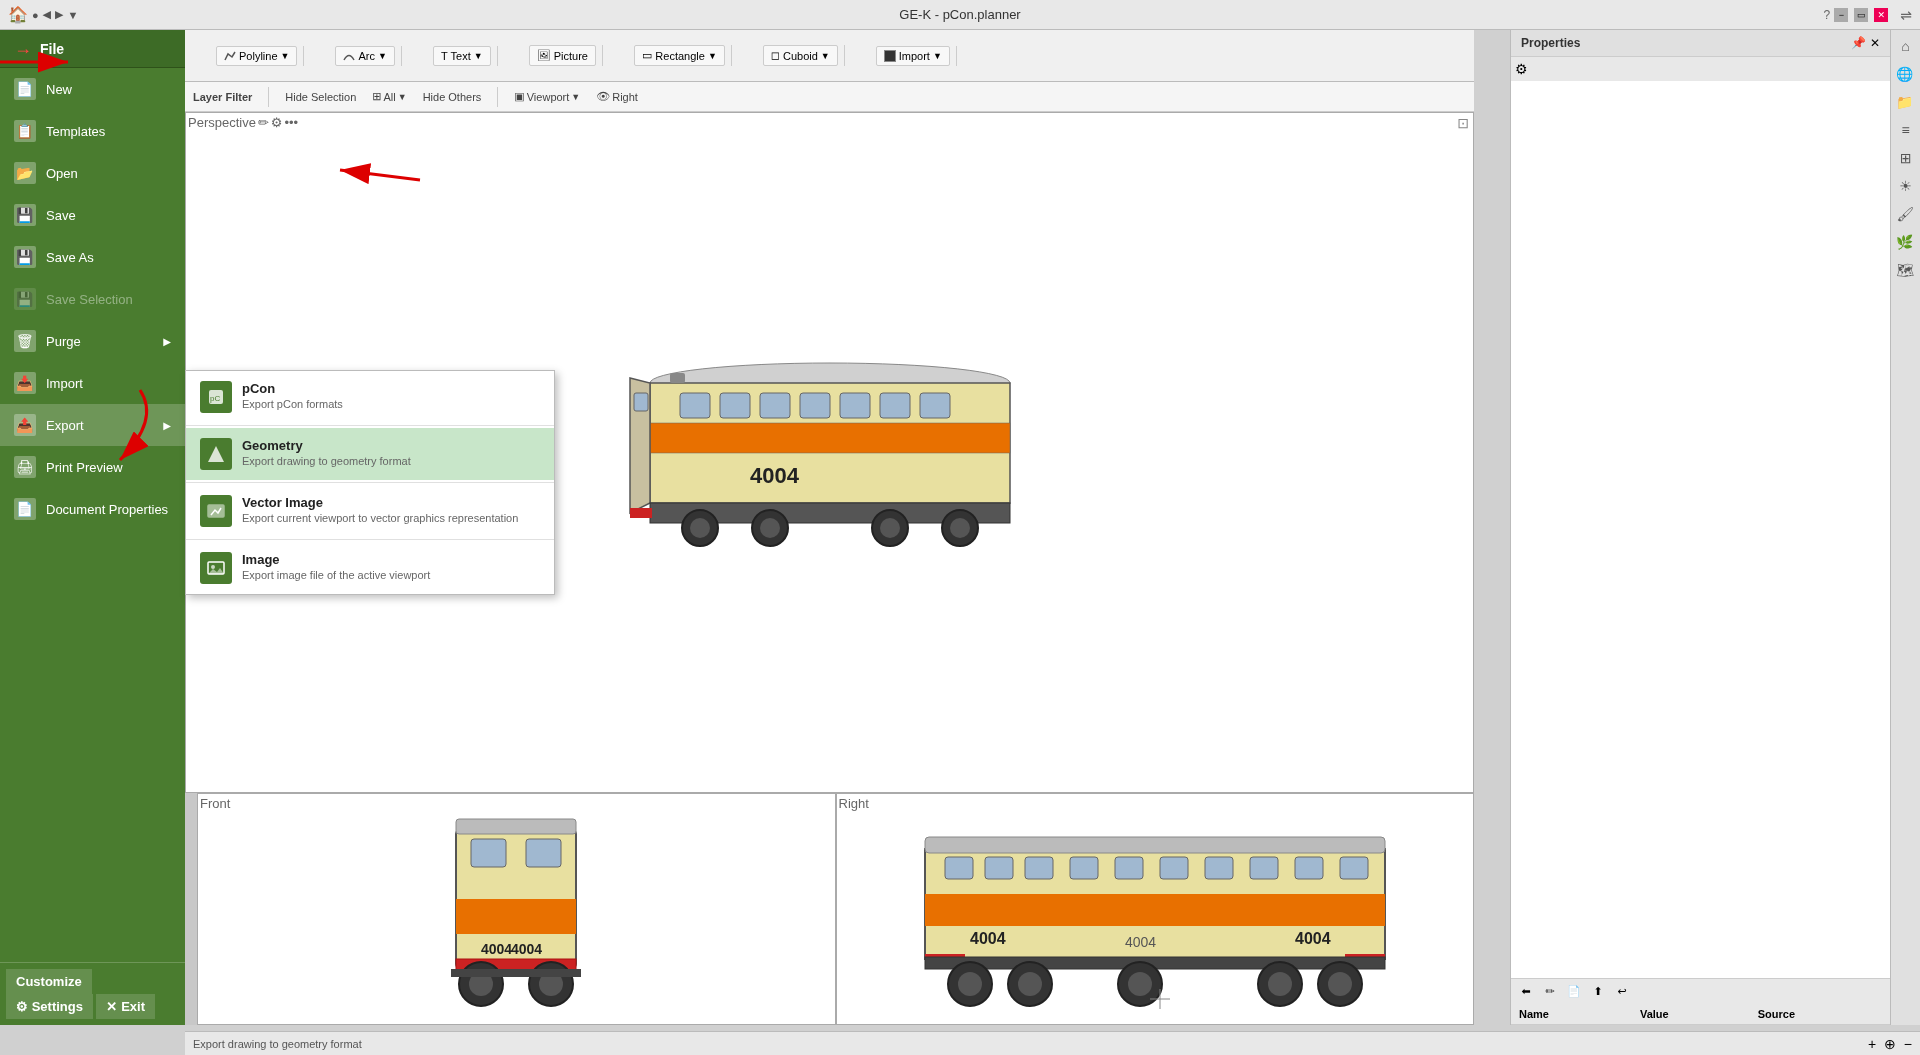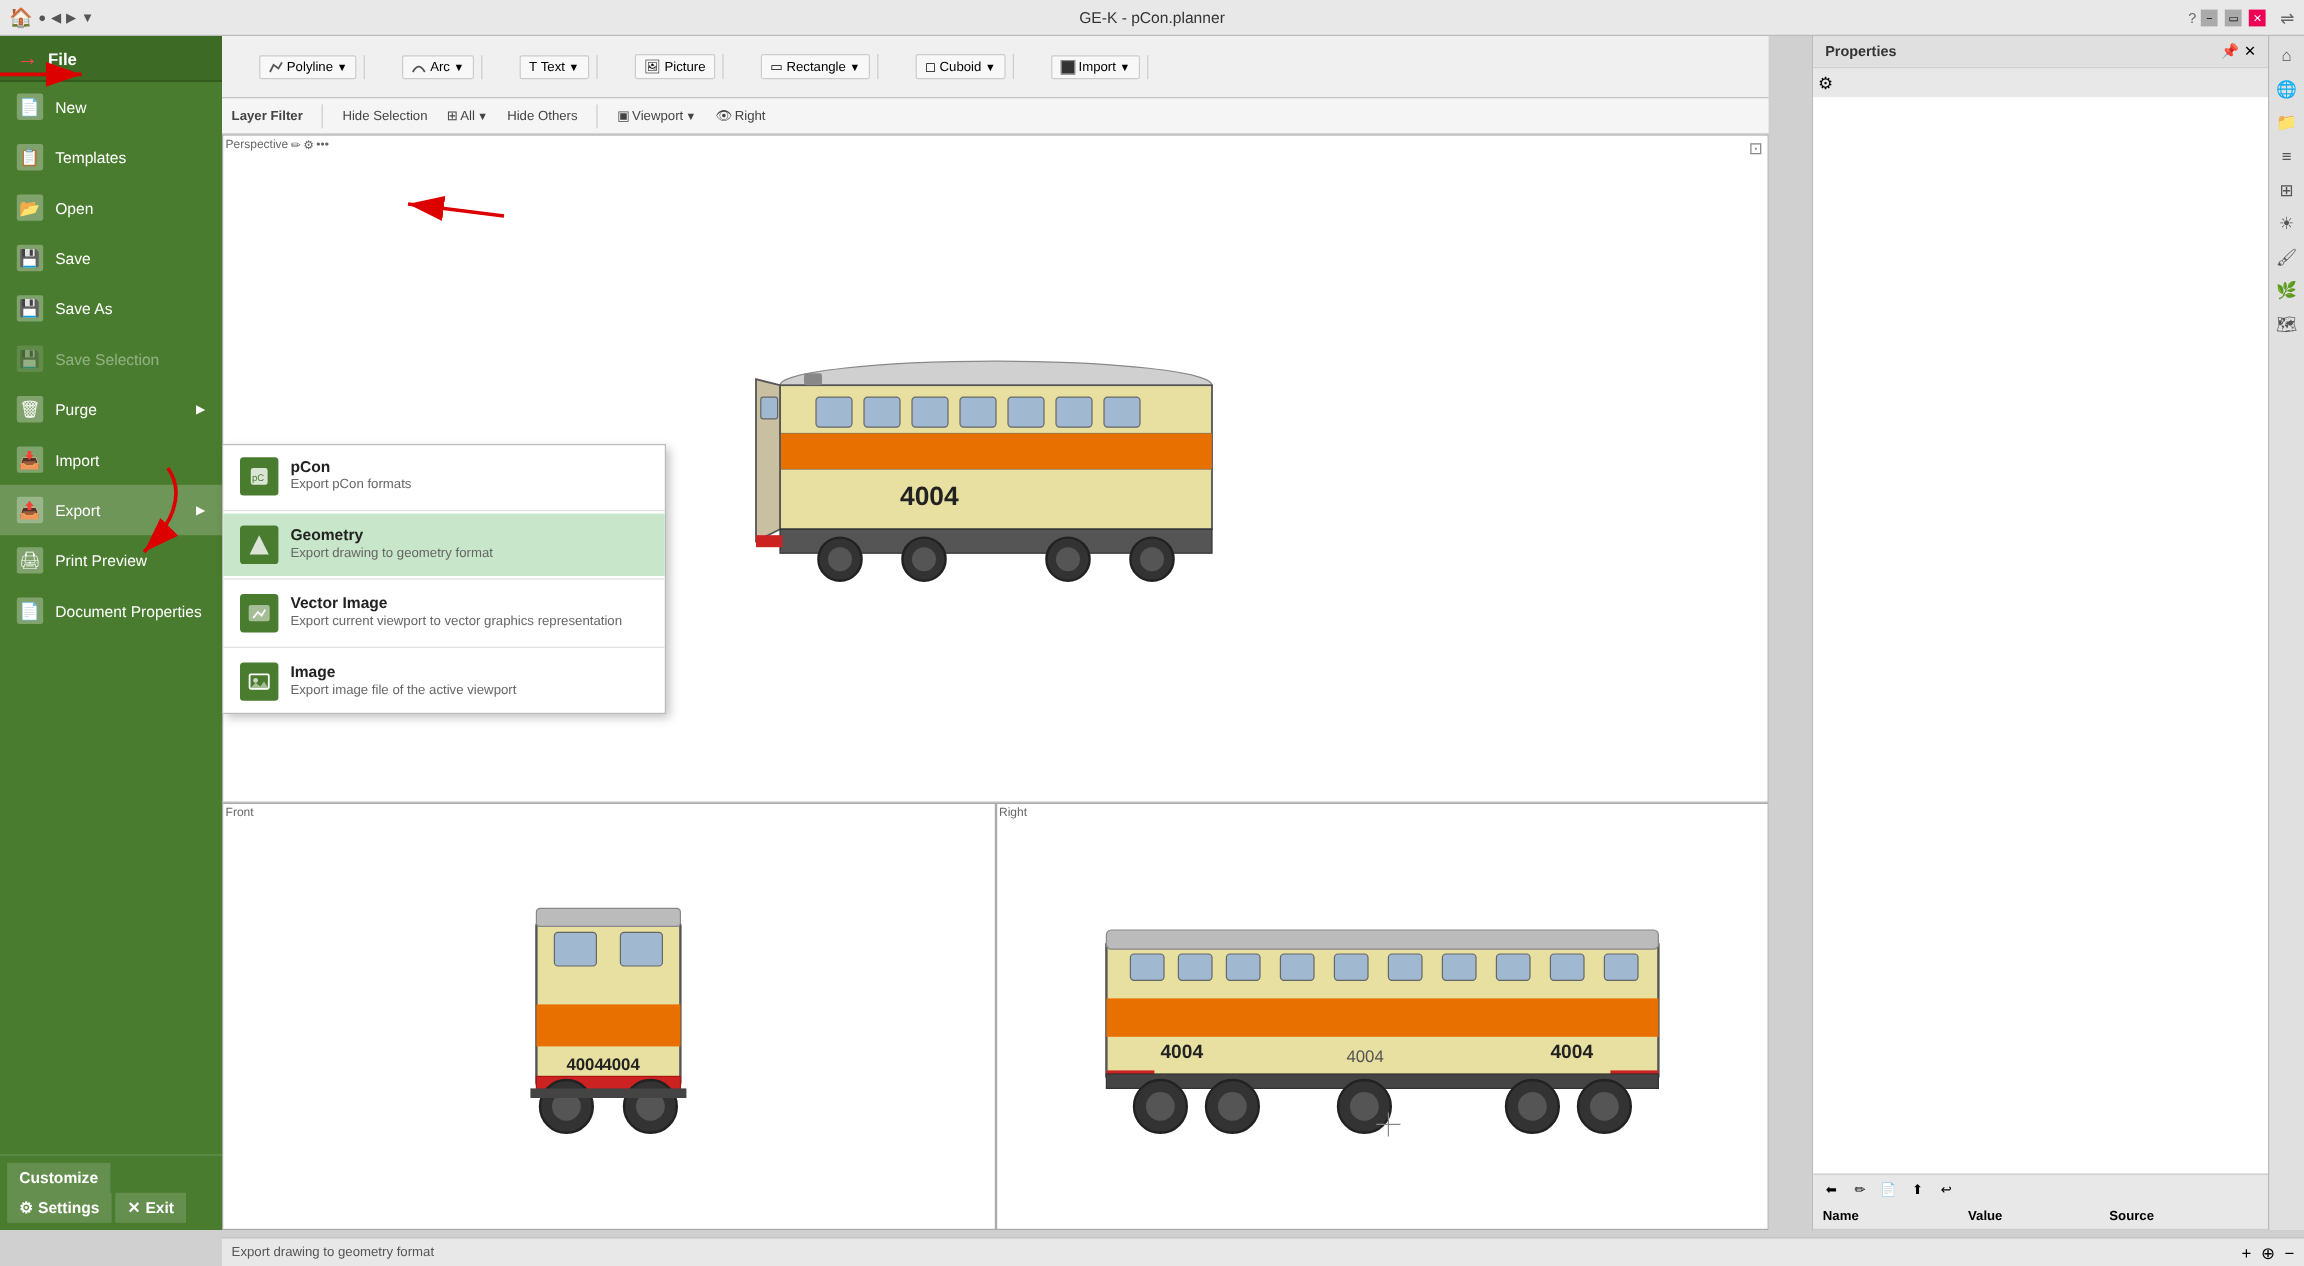--- a/index.html
+++ b/index.html
@@ -111,21 +111,21 @@
     .r-icon-btn { width: 24px; height: 24px; background: none; border: none; cursor: pointer; display: flex; align-items: center; justify-content: center; font-size: 14px; color: #555; }
 
     
     #statusbar {
       height: 24px; background: #e8e8e8; border-top: 1px solid #bbb;
       display: flex; align-items: center; padding: 0 8px; font-size: 11px; color: #555;
       position: absolute; bottom: 0; left: 185px; right: 0; z-index: 100;
     }
     .bottom-vp { flex: 1; border: 1px solid #aaa; background: white; position: relative; overflow: hidden; display: flex; align-items: center; justify-content: center; }
 
-    .vp-toolbar { position: absolute; top: 2px; left: 2px; display: flex; gap: 2px; font-size: 10px; color: #666; }
+    .vp-toolbar { position: absolute; top: 2px; left: 2px; display: flex; gap: 2px; font-size: 13px; color: #666; }
     .vp-toolbar span { cursor: pointer; }
     .vp-ctrl-top { position: absolute; top: 2px; right: 4px; font-size: 14px; cursor: pointer; color: #888; }
 
     
     #prop-bottom-toolbar { height: 26px; background: #e8e8e8; border-top: 1px solid #ccc; display: flex; align-items: center; padding: 0 4px; gap: 2px; }
     .prop-tool-btn { width: 22px; height: 20px; background: none; border: none; cursor: pointer; font-size: 11px; display: flex; align-items: center; justify-content: center; }
   </style>
 </head>
 <body>
 
@@ -391,21 +391,21 @@
           <circle cx="270" cy="205" r="10" fill="#555"></circle>
           <circle cx="340" cy="205" r="18" fill="#333" stroke="#222" stroke-width="2"></circle>
           <circle cx="340" cy="205" r="10" fill="#555"></circle>
 
           <rect x="10" y="185" width="22" height="10" fill="#cc2222"></rect>
 
           <rect x="50" y="50" width="15" height="10" fill="#888" rx="2"></rect>
         </svg>
       </div>
 
-      <div style="height:356px;display:flex;">
+      <div style="height:232px;display:flex;margin-left:12px;">
 
         <div class="bottom-vp" style="border:1px solid #aaa;background:white;position:relative;overflow:hidden;display:flex;align-items:center;justify-content:center;">
           <div class="vp-toolbar">
             <span>Front</span>
           </div>
 
           <svg width="200" height="220" viewBox="0 0 200 220">
 
             <rect x="40" y="30" width="120" height="140" rx="5" fill="#e8e0a0" stroke="#555" stroke-width="2"></rect>
 

